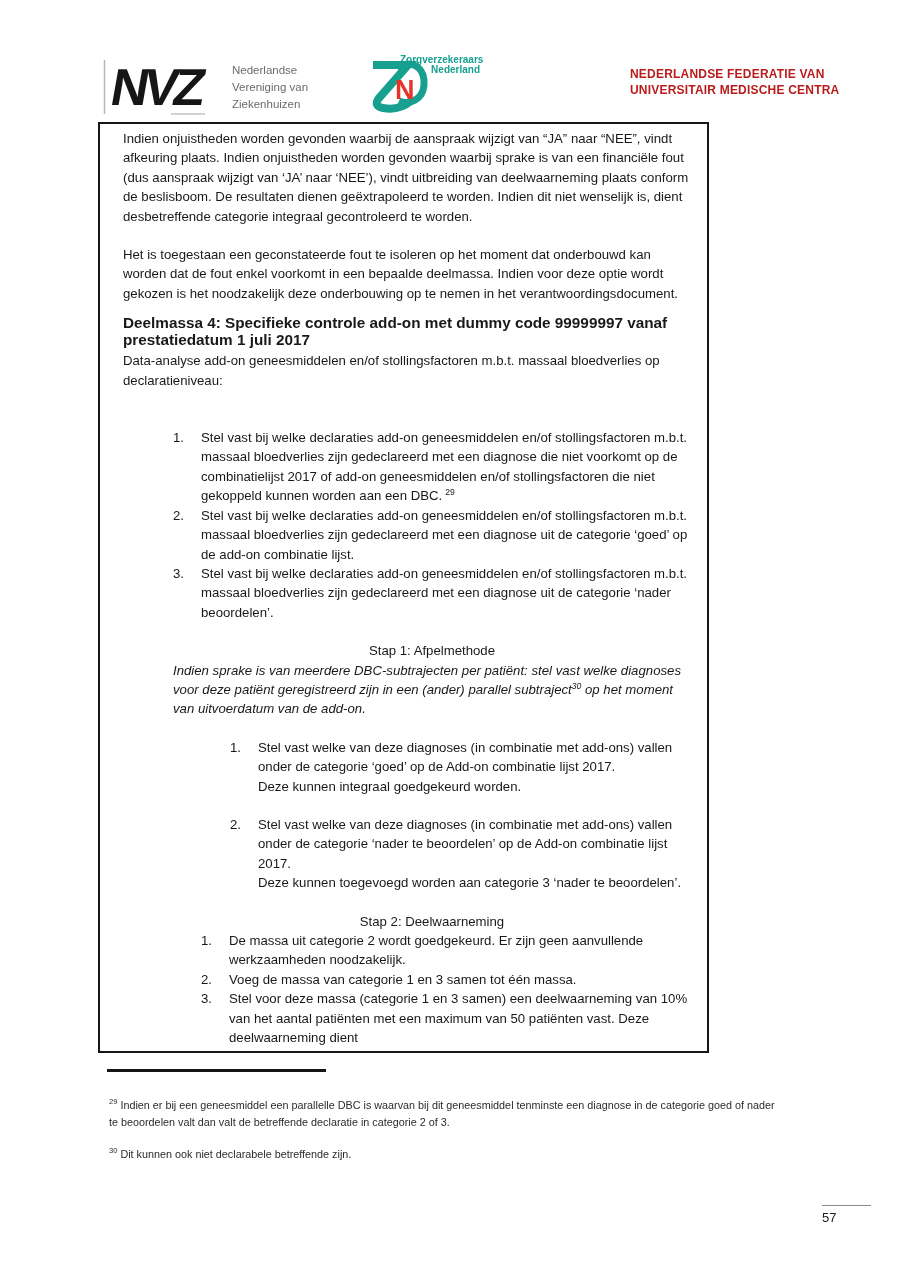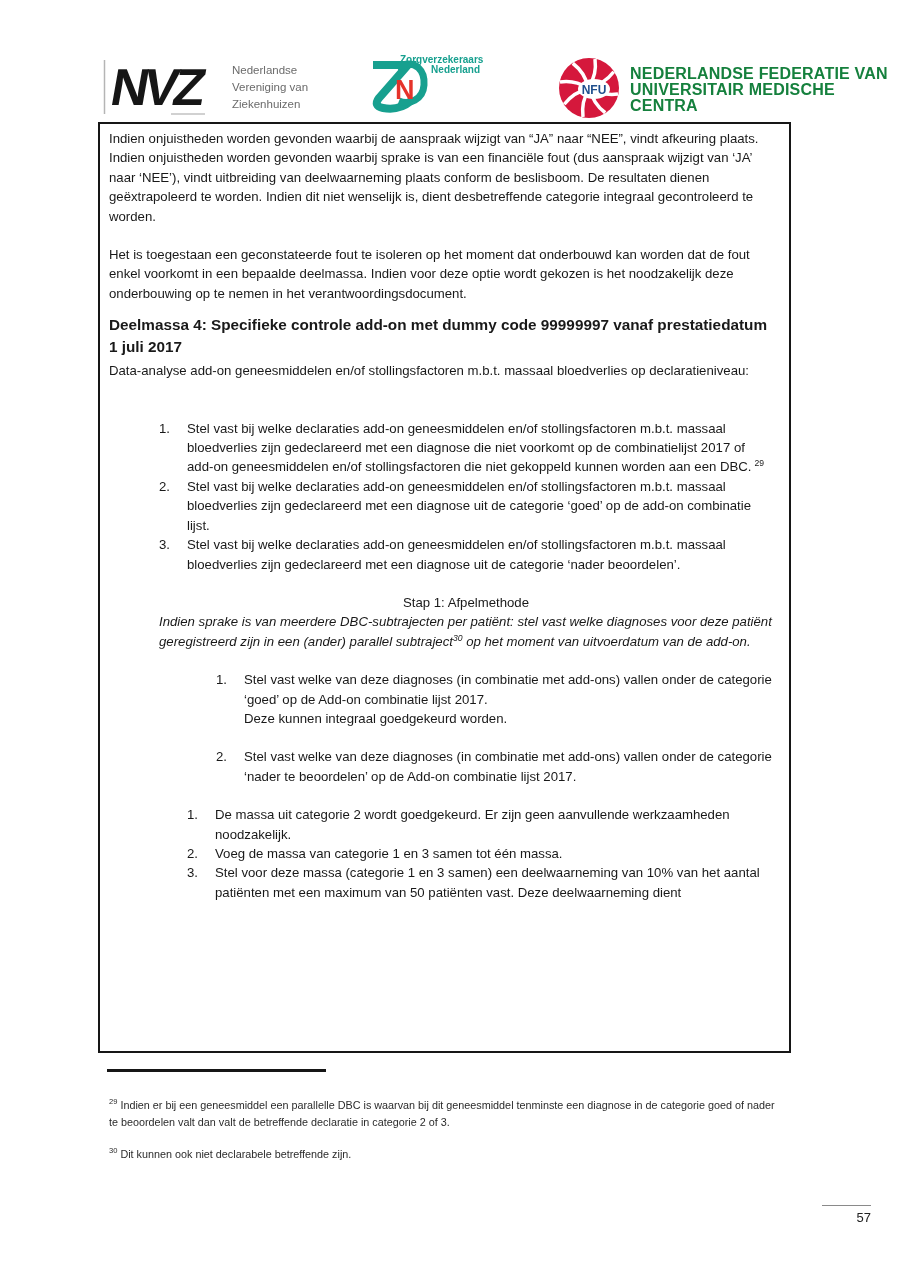--- a/index.html
+++ b/index.html
@@ -14,40 +14,40 @@
   }
 
   
   .logo { position: absolute; }
   .nvz-mark { left: 103px; top: 57px; }
   .nvz-text { left: 232px; top: 62px; font-size: 11.5px; line-height: 17px; color: #6b6b6b; }
   .zn-mark { left: 363px; top: 52px; }
   .zn-text { left: 400px; top: 55px; width: 80px; text-align: right;
              font-size: 10px; line-height: 10px; color: #17a08f; font-weight: bold; }
   .nfu-mark { left: 556px; top: 55px; }
-  .nfu-text { left: 630px; top: 66px; font-size: 16px; line-height: 16px;
-              color: #15803d; font-weight: bold; letter-spacing: 0.2px; }
+  .nfu-text { left: 630px; top: 66px; font-size: 12px; line-height: 16px;
+              color: #b91c1c; font-weight: bold; letter-spacing: 0.2px; }
 
   
   .main-box {
     position: absolute;
     left: 98px; top: 122px;
-    width: 693px; height: 931px;
+    width: 611px; height: 931px;
     box-sizing: border-box;
     border: 2px solid #161616;
-    padding: 5px 16px 0 9px;
+    padding: 5px 16px 0 23px;
     overflow: hidden;
     font-size: 13.2px;
     line-height: 19.4px;
   }
   .main-box p { margin: 0; }
   .gap { height: 19px; }
   .doc-heading {
     font-size: 15.3px;
-    line-height: 22px;
+    line-height: 17px;
     font-weight: bold;
     margin: 11px 0 3px 0 !important;
   }
 
   .li { display: flex; }
   .li .num { flex: 0 0 28px; }
   .list-main .li { margin-left: 50px; }
   .step1-list .li { margin-left: 107px; }
   .step1-list .li + .li { margin-top: 19px; }
   .step2-list .li { margin-left: 78px; }
@@ -80,21 +80,21 @@
   .pageno-line {
     position: absolute;
     left: 822px; top: 1205px;
     width: 49px; height: 1px;
     background: #8a8a8a;
   }
   .pageno {
     position: absolute;
     left: 822px; top: 1210px;
     width: 49px;
-    text-align: right;
+    text-align: left;
     font-size: 13px;
     color: #222;
   }
 </style>
 </head>
 <body>
 
 <div class="page">
 
   <div class="logo nvz-mark">
@@ -117,37 +117,20 @@
       <path d="M10 13 L45 13 L16 46 Q10 54 20 56 Q36 59 48 49" fill="none" stroke="#17a08f" stroke-width="8"></path>
       <path d="M34 15 C54 6 62 20 61 33 C60 48 46 53 36 49" fill="none" stroke="#17a08f" stroke-width="7"></path>
       <text x="32" y="47" font-family="Liberation Sans, sans-serif" font-size="27" font-weight="bold" fill="#e5332a">N</text>
     </svg>
   </div>
   <div class="logo zn-text">
     <div>Zorgverzekeraars</div>
     <div>Nederland</div>
   </div>
 
-  <div class="logo nfu-mark">
-    <svg width="66" height="66" viewBox="0 0 66 66">
-      <circle cx="33" cy="33" r="30" fill="#d5183c"></circle>
-      <g stroke="#ffffff" stroke-width="3.5" fill="none">
-        <path d="M33 31 Q41 20 39 4" transform="rotate(0 33 33)"></path>
-        <path d="M33 31 Q41 20 39 4" transform="rotate(45 33 33)"></path>
-        <path d="M33 31 Q41 20 39 4" transform="rotate(90 33 33)"></path>
-        <path d="M33 31 Q41 20 39 4" transform="rotate(135 33 33)"></path>
-        <path d="M33 31 Q41 20 39 4" transform="rotate(180 33 33)"></path>
-        <path d="M33 31 Q41 20 39 4" transform="rotate(225 33 33)"></path>
-        <path d="M33 31 Q41 20 39 4" transform="rotate(270 33 33)"></path>
-        <path d="M33 31 Q41 20 39 4" transform="rotate(315 33 33)"></path>
-      </g>
-      <ellipse cx="38" cy="34" rx="16" ry="10" fill="#ffffff"></ellipse>
-      <text x="38" y="38.5" text-anchor="middle" font-family="Liberation Sans, sans-serif" font-size="12" font-weight="bold" fill="#1f4e8c">NFU</text>
-    </svg>
-  </div>
   <div class="logo nfu-text">
     <div>NEDERLANDSE FEDERATIE VAN</div>
     <div>UNIVERSITAIR MEDISCHE CENTRA</div>
   </div>
 
   <div class="main-box">
 
     <p>Indien onjuistheden worden gevonden waarbij de aanspraak wijzigt van “JA” naar “NEE”, vindt afkeuring plaats. Indien onjuistheden worden gevonden waarbij sprake is van een financiële fout (dus aanspraak wijzigt van ‘JA’ naar ‘NEE’), vindt uitbreiding van deelwaarneming plaats conform de beslisboom. De resultaten dienen geëxtrapoleerd te worden. Indien dit niet wenselijk is, dient desbetreffende categorie integraal gecontroleerd te worden.</p>
     <div class="gap"></div>
 
@@ -185,25 +168,27 @@
         <span class="num">1.</span>
         <div class="li-body">
           <div>Stel vast welke van deze diagnoses (in combinatie met add-ons) vallen onder de categorie ‘goed’ op de Add-on combinatie lijst 2017.</div>
           <div>Deze kunnen integraal goedgekeurd worden.</div>
         </div>
       </div>
       <div class="li">
         <span class="num">2.</span>
         <div class="li-body">
           <div>Stel vast welke van deze diagnoses (in combinatie met add-ons) vallen onder de categorie ‘nader te beoordelen’ op de Add-on combinatie lijst 2017.</div>
+          <div>Deze kunnen toegevoegd worden aan categorie 3 ‘nader te beoordelen’.</div>
         </div>
       </div>
     </div>
     <div class="gap"></div>
 
+    <p class="step-title">Stap 2: Deelwaarneming</p>
     <div class="step2-list">
       <div class="li">
         <span class="num">1.</span>
         <div class="li-body">De massa uit categorie 2 wordt goedgekeurd. Er zijn geen aanvullende werkzaamheden noodzakelijk.</div>
       </div>
       <div class="li">
         <span class="num">2.</span>
         <div class="li-body">Voeg de massa van categorie 1 en 3 samen tot één massa.</div>
       </div>
       <div class="li">

